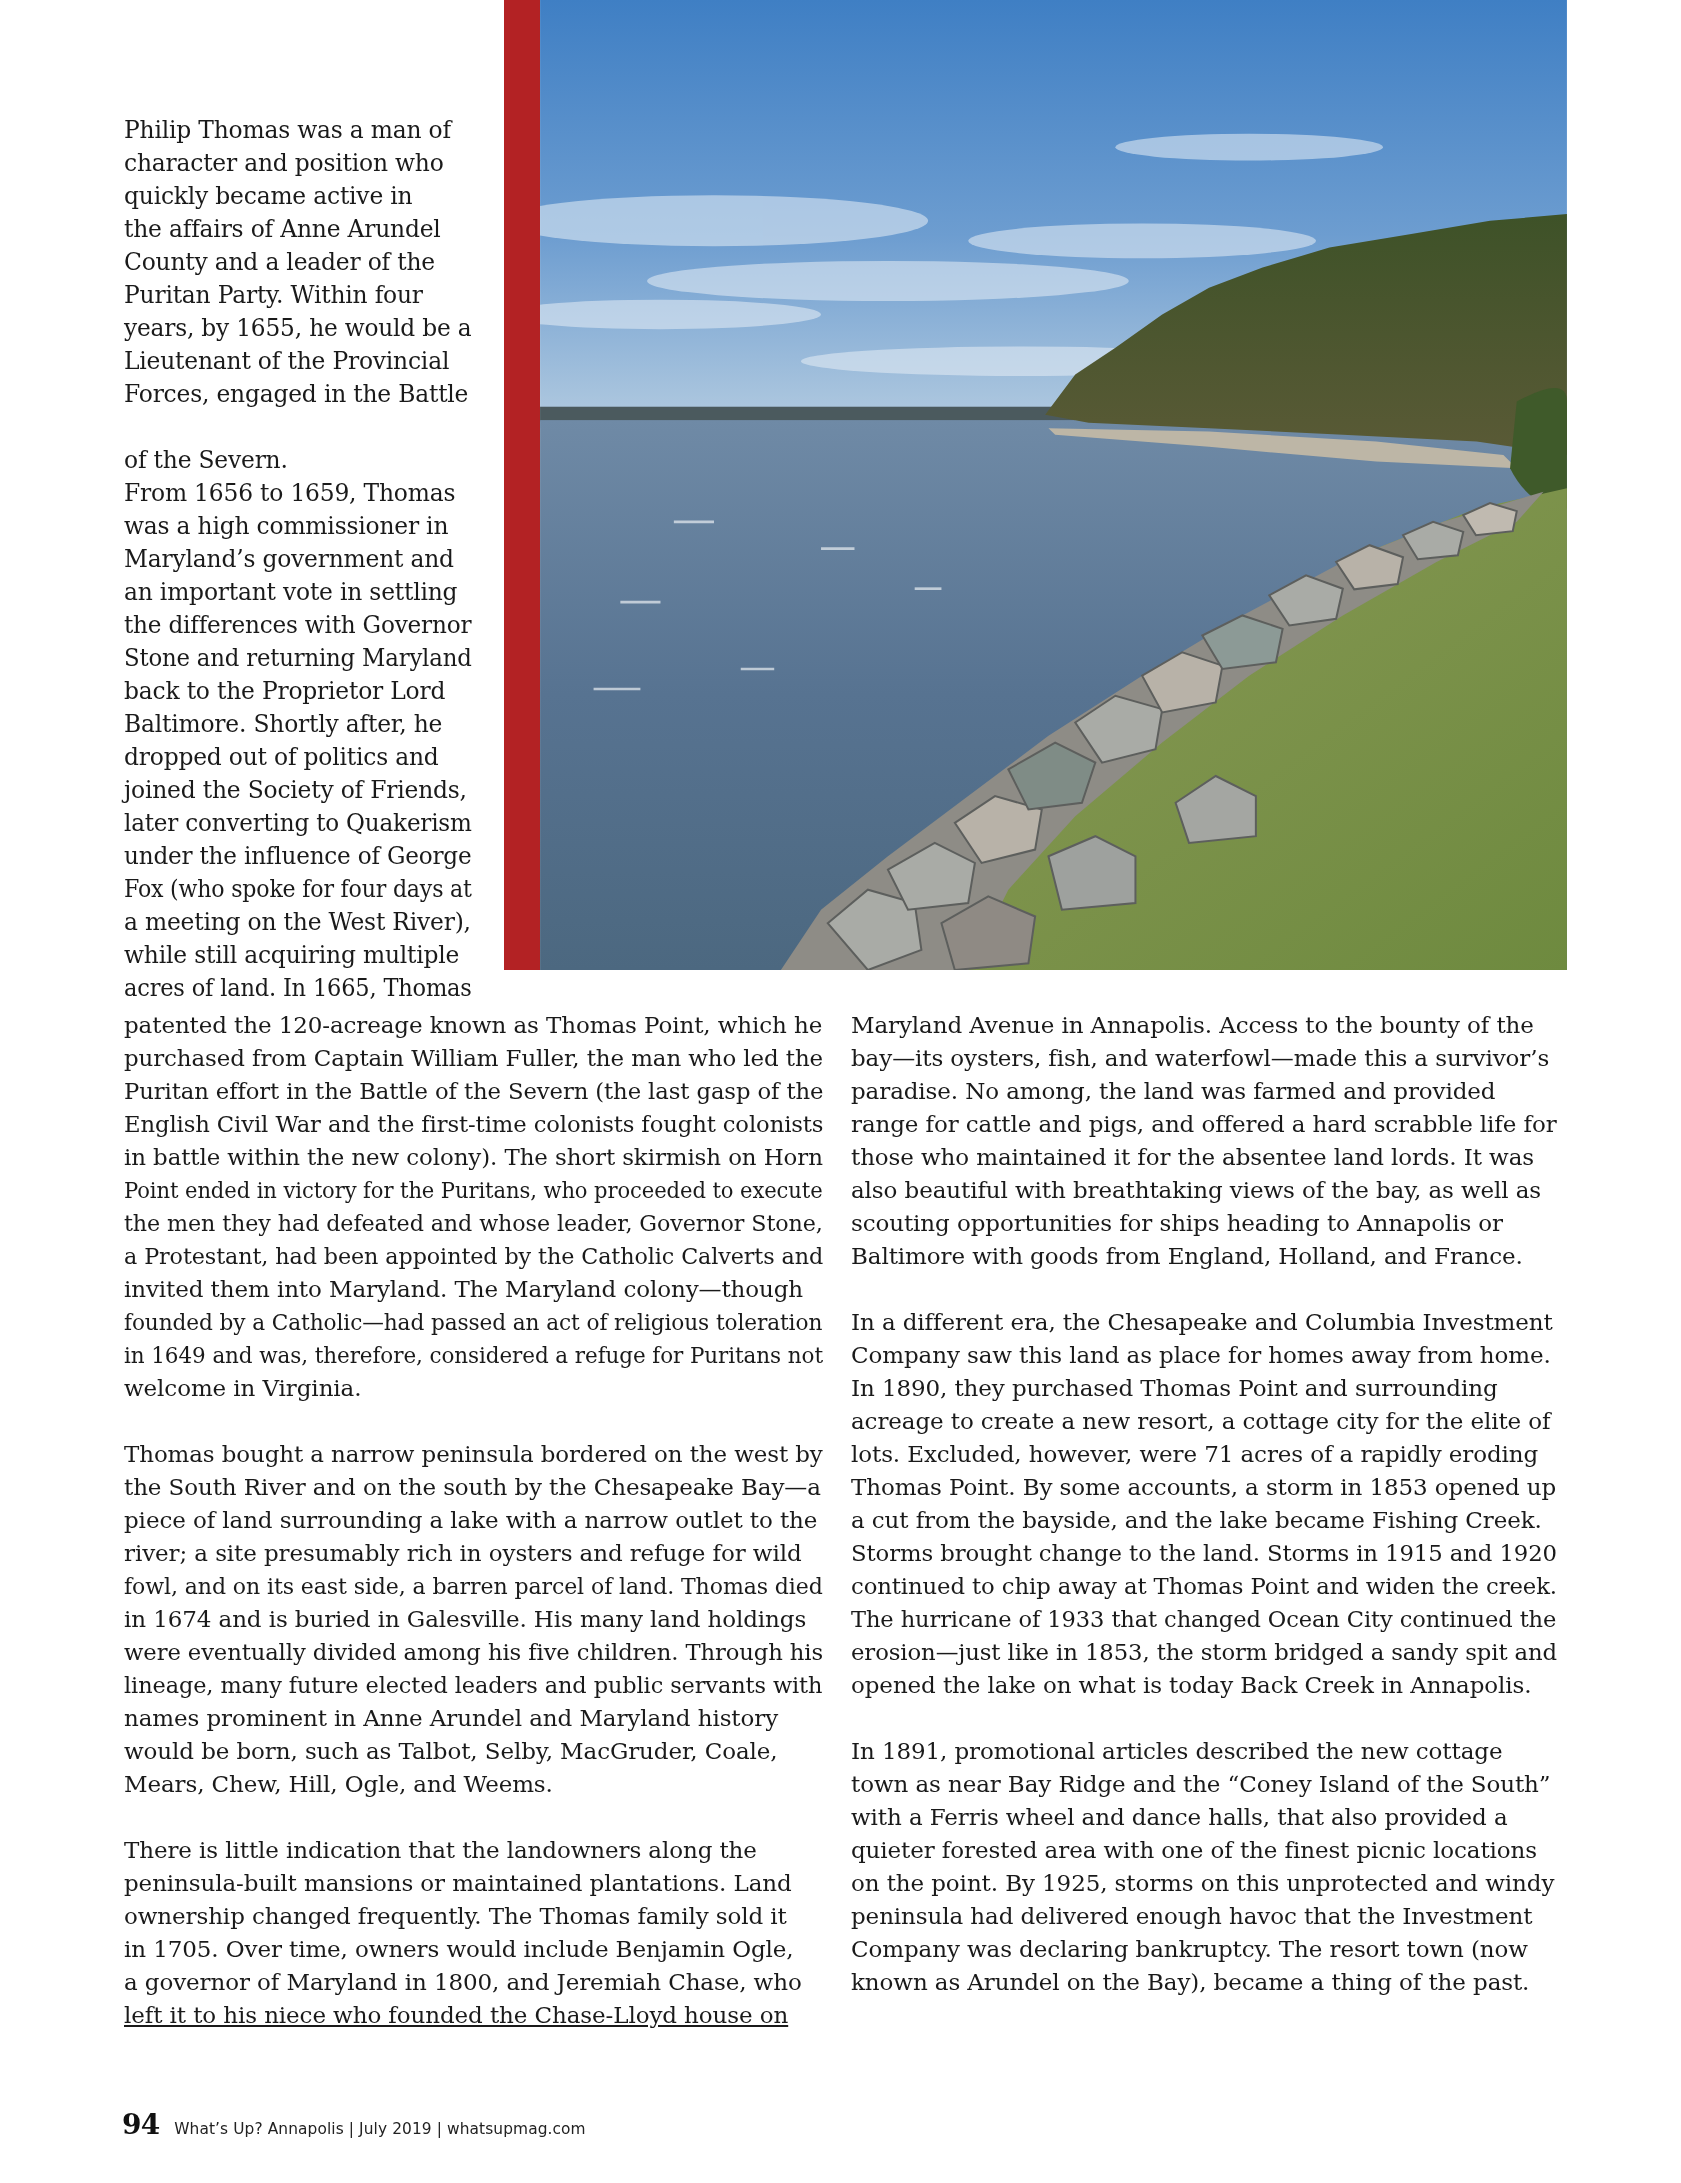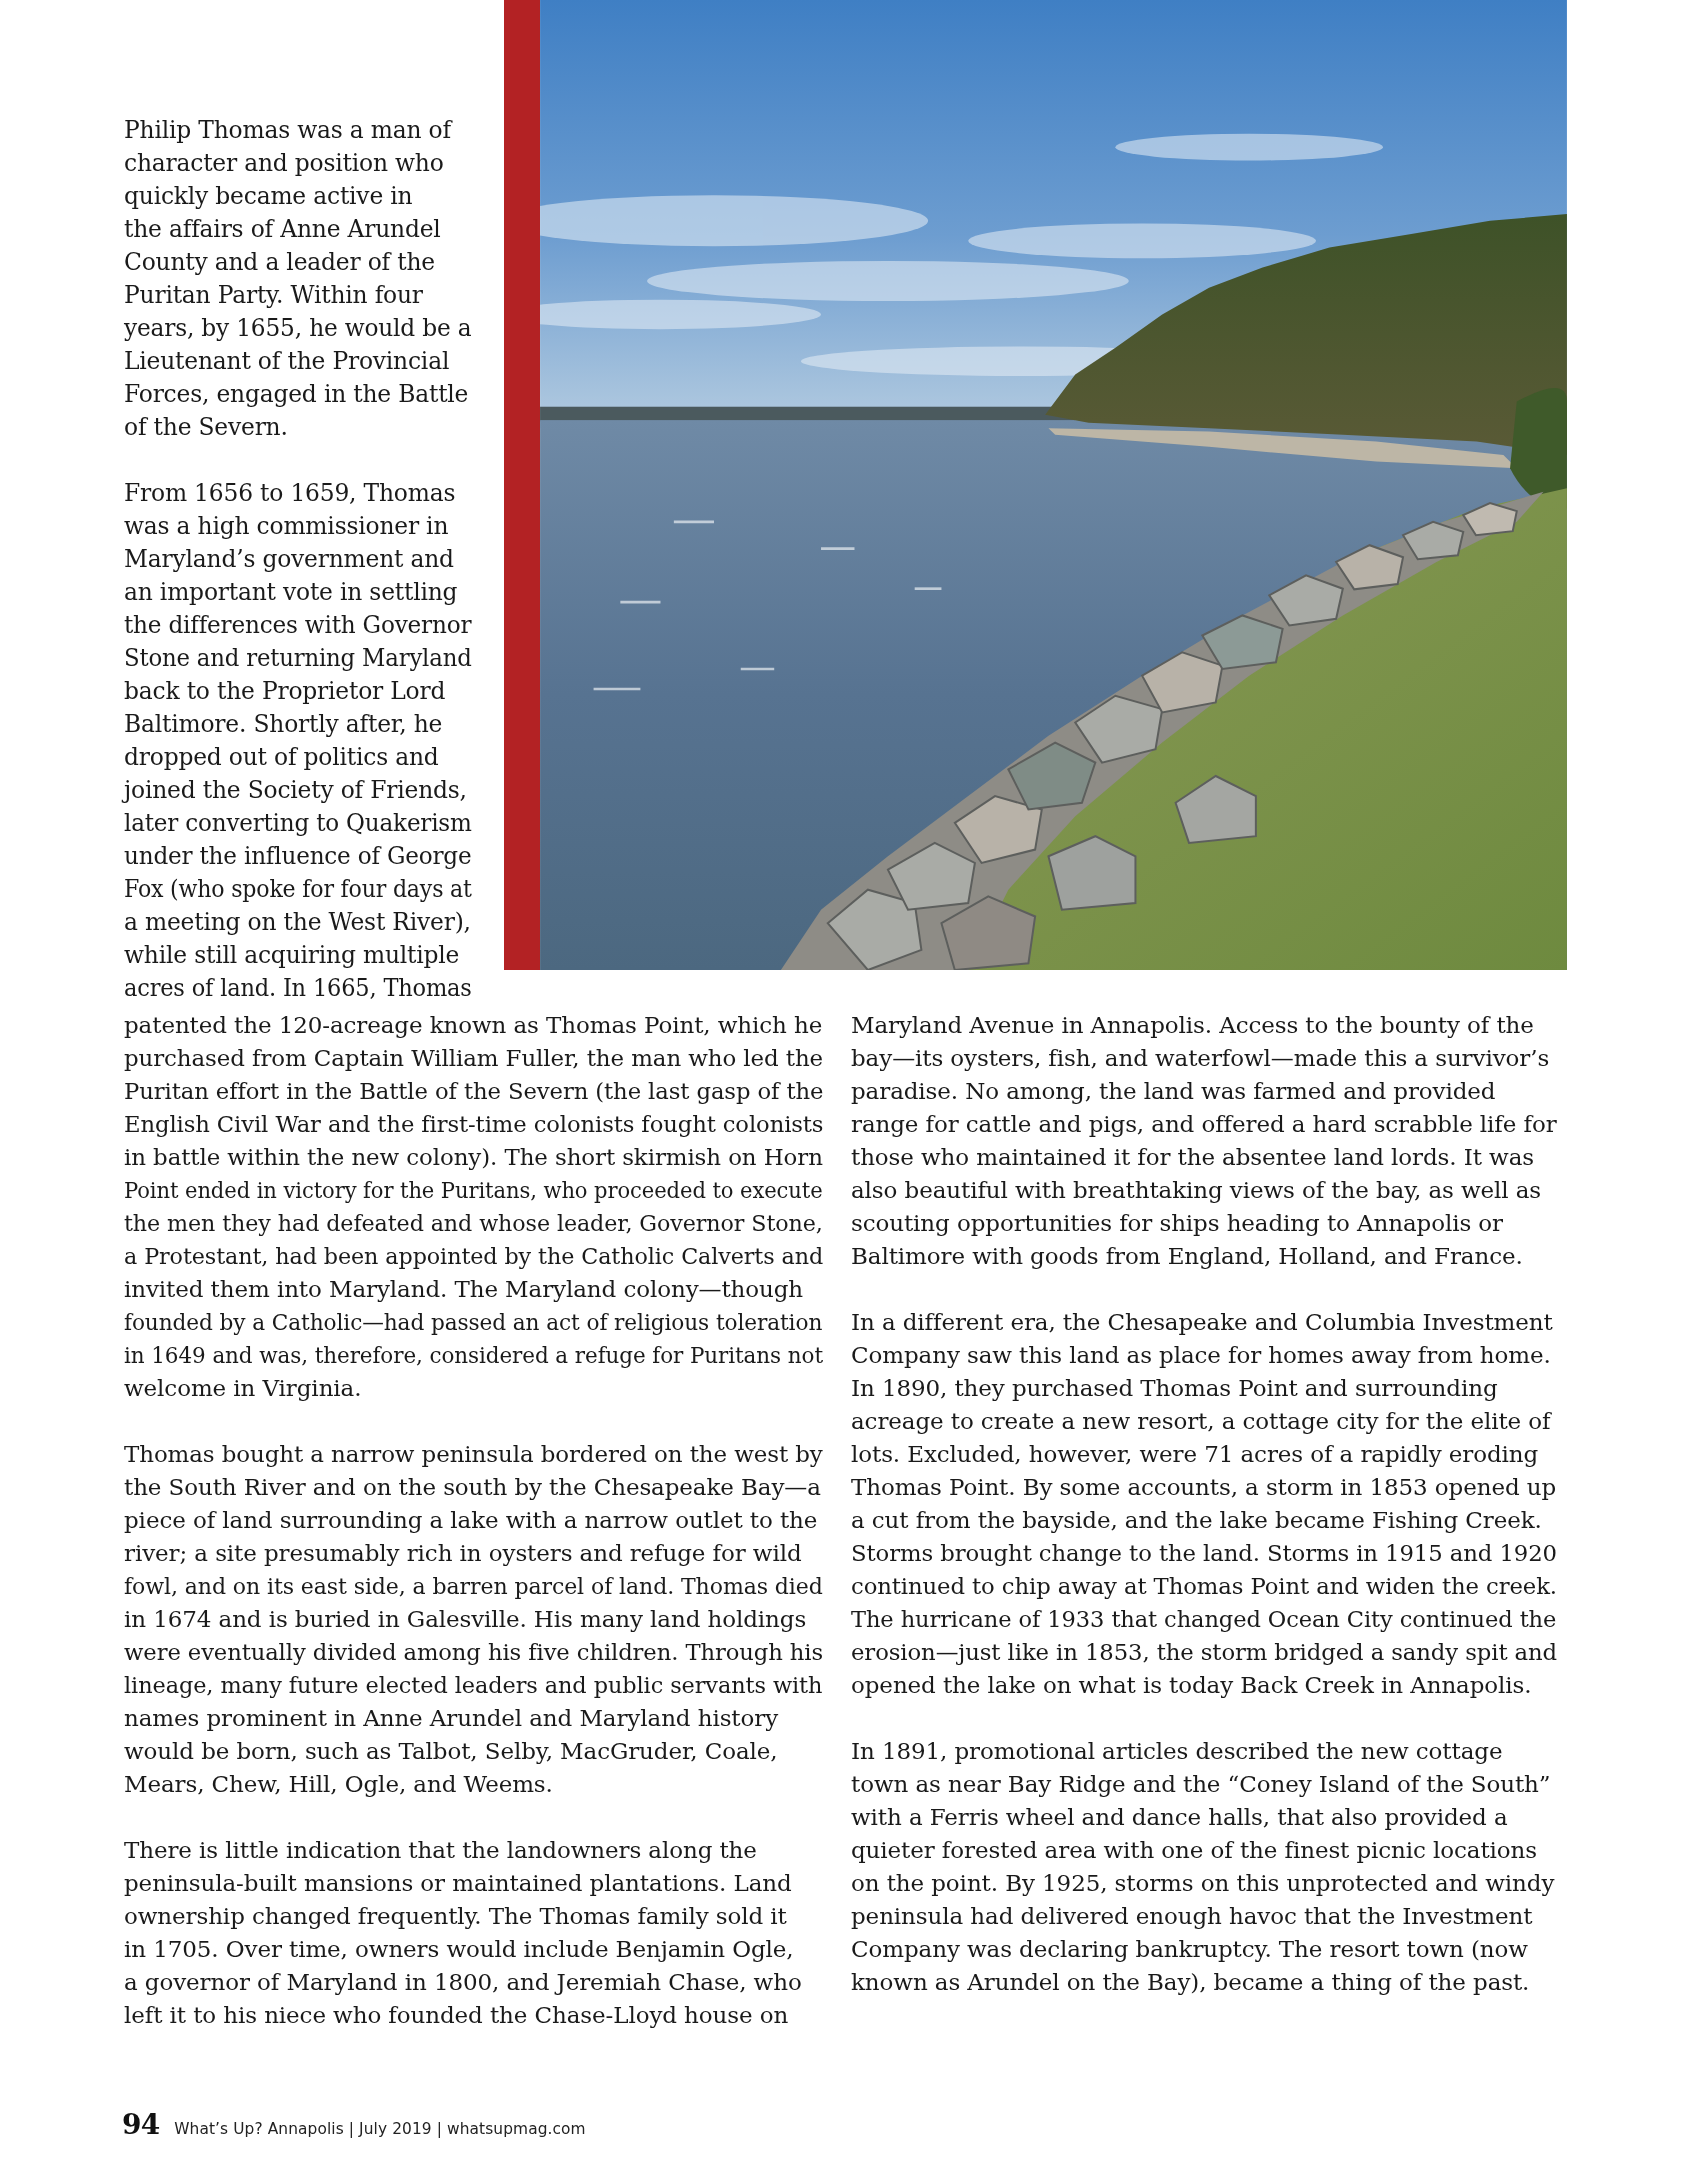--- a/index.html
+++ b/index.html
@@ -93,21 +93,21 @@
     <div id="narrow">
         <div class="line"><span class="cond" style="display: inline-block;">Philip Thomas was a man of</span></div>
         <div class="line"><span class="cond" style="display: inline-block;">character and position who</span></div>
         <div class="line"><span class="cond" style="display: inline-block;">quickly became active in</span></div>
         <div class="line"><span class="cond" style="display: inline-block;">the affairs of Anne Arundel</span></div>
         <div class="line"><span class="cond" style="display: inline-block;">County and a leader of the</span></div>
         <div class="line"><span class="cond" style="display: inline-block;">Puritan Party. Within four</span></div>
         <div class="line"><span class="cond" style="display: inline-block; transform: scaleX(0.996);">years, by 1655, he would be a</span></div>
         <div class="line"><span class="cond" style="display: inline-block;">Lieutenant of the Provincial</span></div>
         <div class="line"><span class="cond" style="display: inline-block;">Forces, engaged in the Battle</span></div>
-        <div class="line"><span class="cond" style="display: inline-block;">of the Severn.</span></div>
+        <div class="line"><span class="cond" style="display: inline-block; margin-top: 33px;">of the Severn.</span></div>
         <div class="gap"></div>
         <div class="line"><span class="cond" style="display: inline-block;">From 1656 to 1659, Thomas</span></div>
         <div class="line"><span class="cond" style="display: inline-block;">was a high commissioner in</span></div>
         <div class="line"><span class="cond" style="display: inline-block;">Maryland’s government and</span></div>
         <div class="line"><span class="cond" style="display: inline-block;">an important vote in settling</span></div>
         <div class="line"><span class="cond" style="display: inline-block; transform: scaleX(0.99);">the differences with Governor</span></div>
         <div class="line"><span class="cond" style="display: inline-block; transform: scaleX(0.976);">Stone and returning Maryland</span></div>
         <div class="line"><span class="cond" style="display: inline-block;">back to the Proprietor Lord</span></div>
         <div class="line"><span class="cond" style="display: inline-block;">Baltimore. Shortly after, he</span></div>
         <div class="line"><span class="cond" style="display: inline-block;">dropped out of politics and</span></div>
@@ -146,21 +146,21 @@
         <div class="line"><span class="cond" style="display: inline-block; transform: scaleX(0.975);">lineage, many future elected leaders and public servants with</span></div>
         <div class="line"><span class="cond" style="display: inline-block;">names prominent in Anne Arundel and Maryland history</span></div>
         <div class="line"><span class="cond" style="display: inline-block; text-align: right;">would be born, such as Talbot, Selby, MacGruder, Coale,</span></div>
         <div class="line"><span class="cond" style="display: inline-block;">Mears, Chew, Hill, Ogle, and Weems.</span></div>
         <div class="gap"></div>
         <div class="line"><span class="cond" style="display: inline-block;">There is little indication that the landowners along the</span></div>
         <div class="line"><span class="cond" style="display: inline-block;">peninsula-built mansions or maintained plantations. Land</span></div>
         <div class="line"><span class="cond" style="display: inline-block;">ownership changed frequently. The Thomas family sold it</span></div>
         <div class="line"><span class="cond" style="display: inline-block;">in 1705. Over time, owners would include Benjamin Ogle,</span></div>
         <div class="line"><span class="cond" style="display: inline-block;">a governor of Maryland in 1800, and Jeremiah Chase, who</span></div>
-        <div class="line"><span class="cond" style="display: inline-block;">left it to his niece who founded the Chase-Lloyd house on</span></div>
+        <div class="line"><span class="cond" style="display: inline-block; text-decoration: underline;">left it to his niece who founded the Chase-Lloyd house on</span></div>
       </div>
   </div>
 
   <div class="col" style="left:851px;top:1009px;width:696px;">
     <div id="rightcol">
         <div class="line"><span class="cond" style="display: inline-block;">Maryland Avenue in Annapolis. Access to the bounty of the</span></div>
         <div class="line"><span class="cond" style="display: inline-block;">bay—its oysters, fish, and waterfowl—made this a survivor’s</span></div>
         <div class="line"><span class="cond" style="display: inline-block;">paradise. No among, the land was farmed and provided</span></div>
         <div class="line"><span class="cond" style="display: inline-block;">range for cattle and pigs, and offered a hard scrabble life for</span></div>
         <div class="line"><span class="cond" style="display: inline-block;">those who maintained it for the absentee land lords. It was</span></div>

